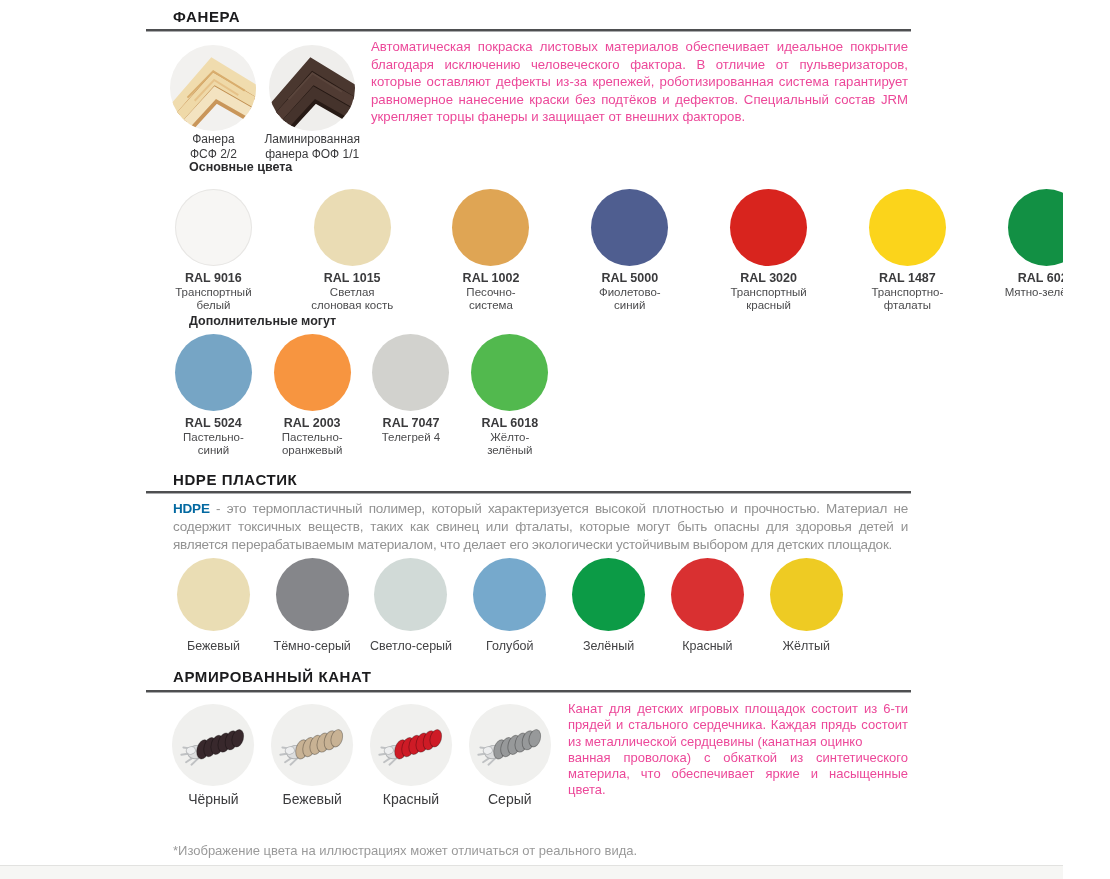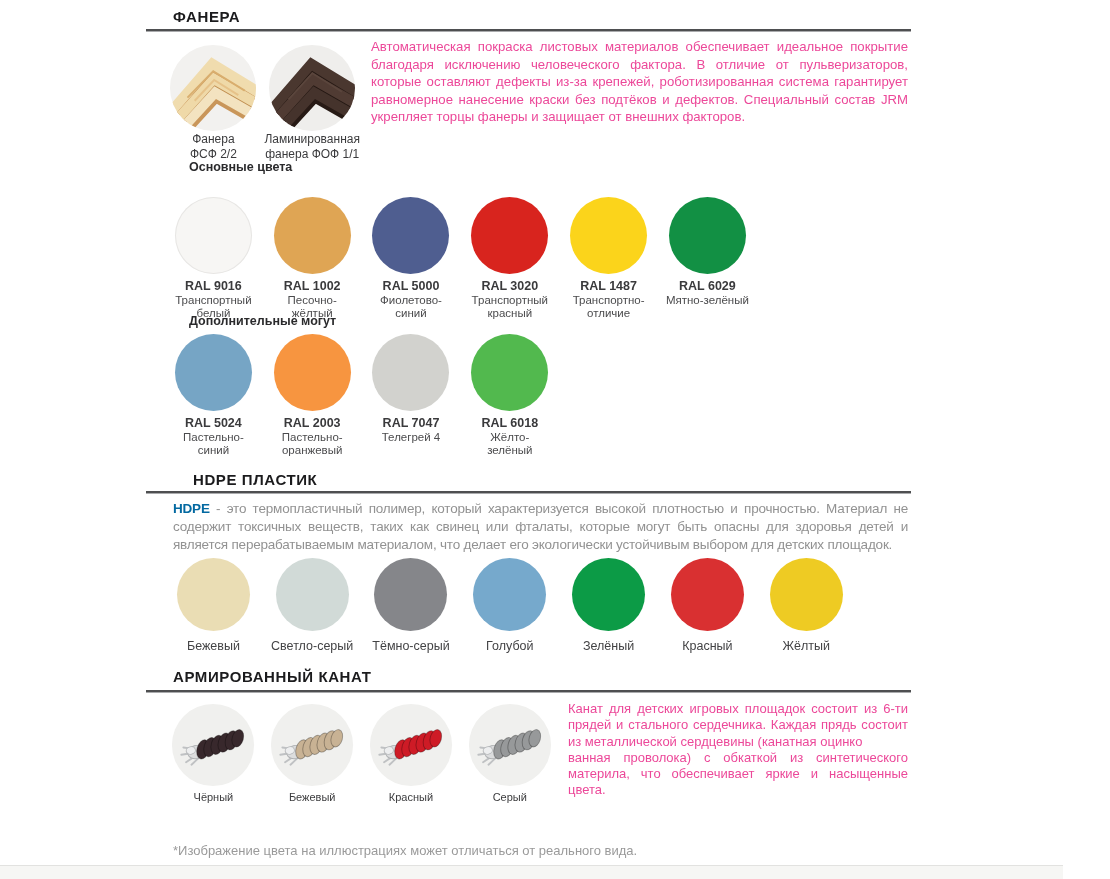--- a/index.html
+++ b/index.html
@@ -16,21 +16,21 @@
   .subhead{position:absolute;left:173px;font-weight:bold;font-size:12.5px;color:#2a2a2c;margin-left:16px;}
   .row{position:absolute;left:164px;display:flex;}
   .cell{width:98.8px;display:flex;flex-direction:column;align-items:center;text-align:center;}
   .swatch{border-radius:50%;}
   .d77{width:77px;height:77px;}
   .d73{width:73px;height:73px;}
   .row-main .cell:first-child .swatch{box-shadow:inset 0 0 0 1px #e7e6e4;}
   .code{margin-top:5px;font-weight:bold;font-size:12.5px;color:#3a3a3c;line-height:14px;}
   .cname{font-size:11.5px;line-height:13px;color:#4b4b4d;white-space:pre-line;margin-top:1px;}
   .hname{margin-top:8px;font-size:12.5px;color:#434345;}
-  .rlabel{margin-top:4px;font-size:11px;color:#3b3b3d;}
+  .rlabel{margin-top:4px;font-size:14px;color:#3b3b3d;}
   .media-label{font-size:12px;line-height:14.5px;color:#3b3b3d;white-space:pre-line;margin-top:0;}
   .media-circle{width:88px;height:88px;}
   .rope-circle{width:84px;height:84px;}
   .foot{position:absolute;left:173px;top:843px;font-size:13px;color:#9a9a9a;}
   .bottom-strip{position:absolute;left:0;top:865px;width:1110px;height:14px;background:#f6f6f4;border-top:1px solid #e2e2e0;}
   svg{display:block;}
 </style>
 </head>
 <body>
 
@@ -86,50 +86,56 @@
       </svg>
       <div class="media-label">Ламинированная
 фанера ФОФ 1/1</div>
     </div>
   </div>
 
   <div class="para para-fanera">Автоматическая покраска листовых материалов обеспечивает идеальное покрытие благодаря исключению человеческого фактора. В отличие от пульверизаторов, которые оставляют дефекты из-за крепежей, роботизированная система гарантирует равномерное нанесение краски без подтёков и дефектов. Специальный состав JRM укрепляет торцы фанеры и защищает от внешних факторов.</div>
 
   <div class="subhead" style="top:160px;">Основные цвета</div>
 
-  <div class="row row-main" style="top:197px;">
+  <div class="row row-main" style="top:189px;gap:40px;">
     <div class="cell">
       <div class="swatch d77" style="background: rgb(247, 246, 244);"></div>
       <div class="code">RAL 9016</div>
       <div class="cname">Транспортный
 белый</div>
     </div>
     <div class="cell">
+      <div class="swatch d77" style="background: rgb(234, 220, 180);"></div>
+      <div class="code">RAL 1015</div>
+      <div class="cname">Светлая
+слоновая кость</div>
+    </div>
+    <div class="cell">
       <div class="swatch d77" style="background: rgb(223, 165, 84);"></div>
       <div class="code">RAL 1002</div>
       <div class="cname">Песочно-
-жёлтый</div>
+система</div>
     </div>
     <div class="cell">
       <div class="swatch d77" style="background: rgb(79, 94, 144);"></div>
       <div class="code">RAL 5000</div>
       <div class="cname">Фиолетово-
 синий</div>
     </div>
     <div class="cell">
       <div class="swatch d77" style="background: rgb(216, 36, 30);"></div>
       <div class="code">RAL 3020</div>
       <div class="cname">Транспортный
 красный</div>
     </div>
     <div class="cell">
       <div class="swatch d77" style="background: rgb(251, 212, 27);"></div>
       <div class="code">RAL 1487</div>
       <div class="cname">Транспортно-
-отличие</div>
+фталаты</div>
     </div>
     <div class="cell">
       <div class="swatch d77" style="background: rgb(18, 144, 68);"></div>
       <div class="code">RAL 6029</div>
       <div class="cname">Мятно-зелёный</div>
     </div>
   </div>
 
   <div class="subhead" style="top:314px;">Дополнительные могут</div>
 
@@ -152,37 +158,37 @@
       <div class="cname">Телегрей 4</div>
     </div>
     <div class="cell">
       <div class="swatch d77" style="background: rgb(82, 185, 78);"></div>
       <div class="code">RAL 6018</div>
       <div class="cname">Жёлто-
 зелёный</div>
     </div>
   </div>
 
-  <div class="section-title" style="top:471px;margin-left:20px;">HDPE ПЛАСТИК</div>
+  <div class="section-title" style="top:471px;">HDPE ПЛАСТИК</div>
   <div class="rule" style="top:491px;"></div>
 
   <div class="para para-hdpe"><span class="lead">HDPE</span><span> - это термопластичный полимер, который характеризуется высокой плотностью и прочностью. Материал не содержит токсичных веществ, таких как свинец или фталаты, которые могут быть опасны для здоровья детей и является перерабатываемым материалом, что делает его экологически устойчивым выбором для детских площадок.</span></div>
 
   <div class="row" style="top:558px;">
     <div class="cell">
       <div class="swatch d73" style="background: rgb(234, 221, 180);"></div>
       <div class="hname">Бежевый</div>
     </div>
     <div class="cell">
+      <div class="swatch d73" style="background: rgb(133, 134, 138);"></div>
+      <div class="hname">Тёмно-серый</div>
+    </div>
+    <div class="cell">
       <div class="swatch d73" style="background: rgb(209, 218, 215);"></div>
       <div class="hname">Светло-серый</div>
-    </div>
-    <div class="cell">
-      <div class="swatch d73" style="background: rgb(133, 134, 138);"></div>
-      <div class="hname">Тёмно-серый</div>
     </div>
     <div class="cell">
       <div class="swatch d73" style="background: rgb(118, 169, 204);"></div>
       <div class="hname">Голубой</div>
     </div>
     <div class="cell">
       <div class="swatch d73" style="background: rgb(12, 155, 70);"></div>
       <div class="hname">Зелёный</div>
     </div>
     <div class="cell">

